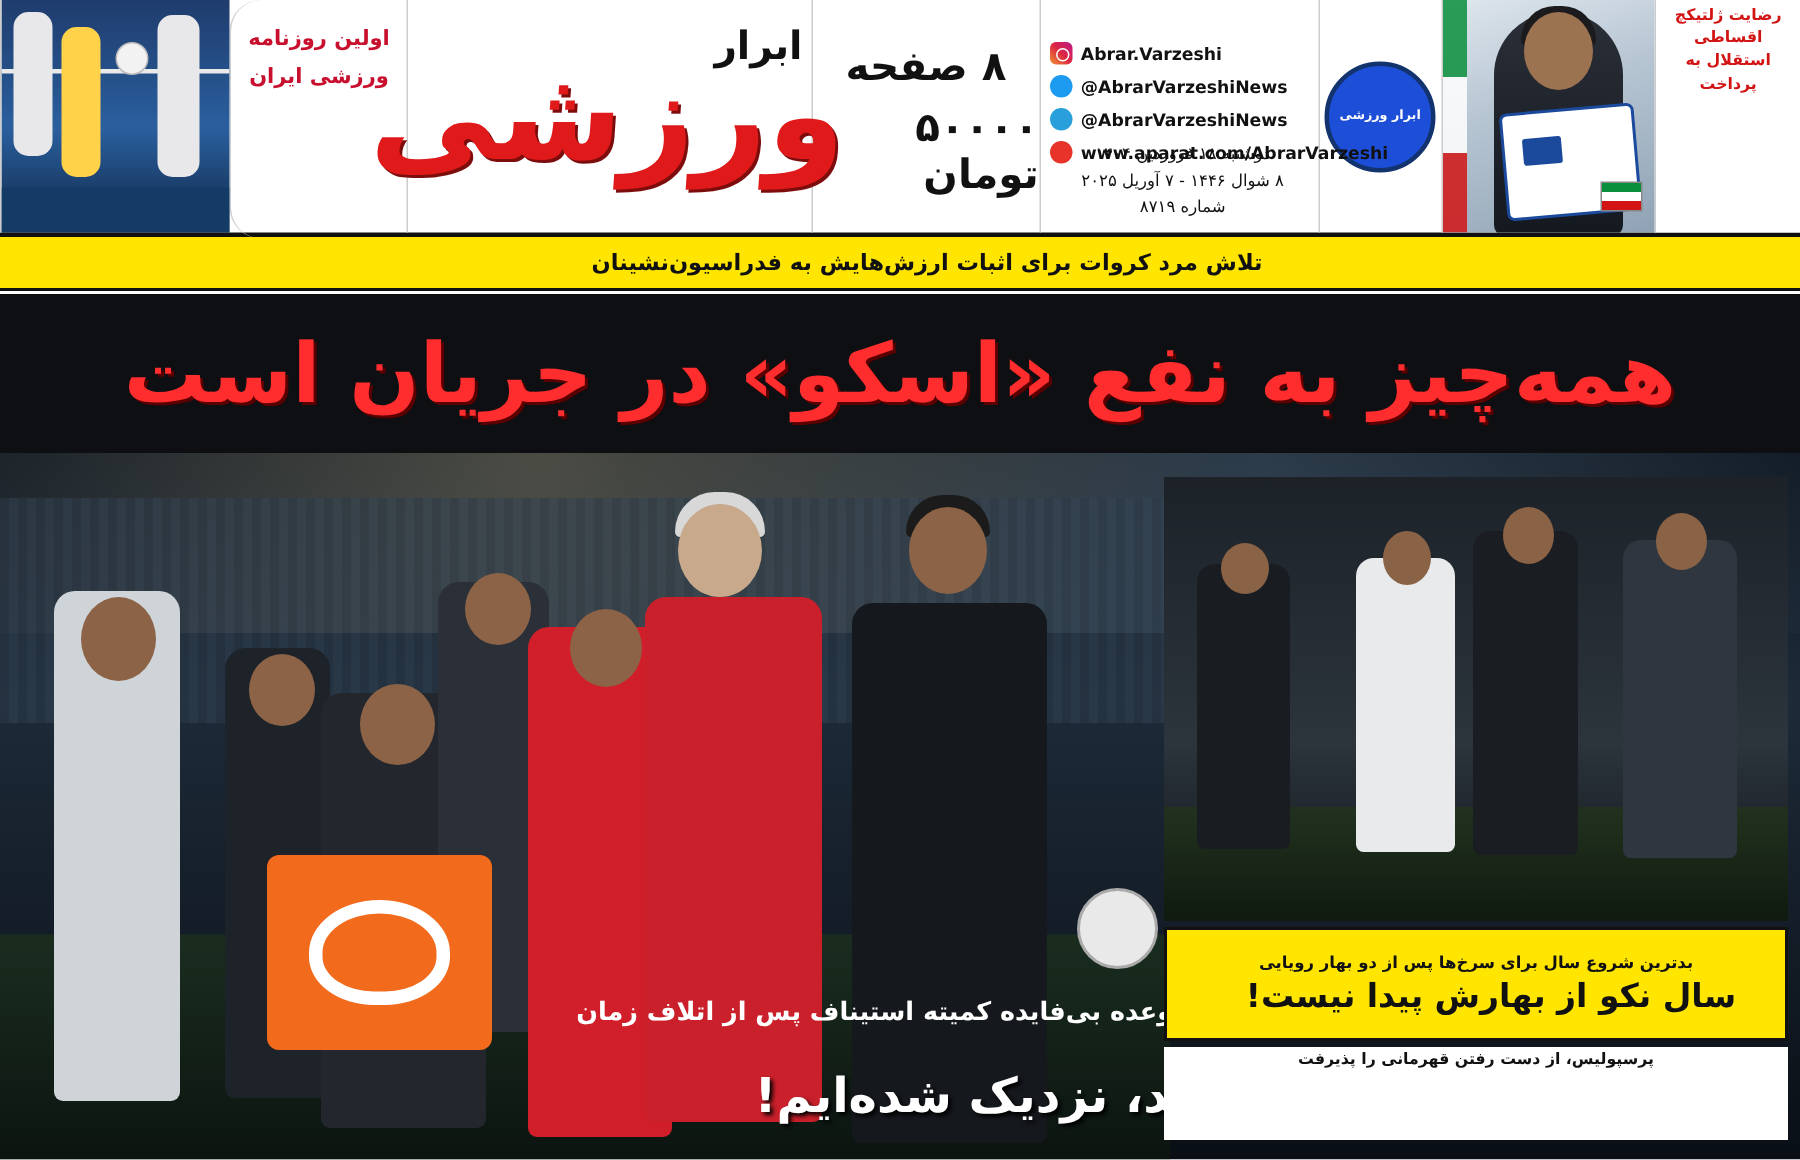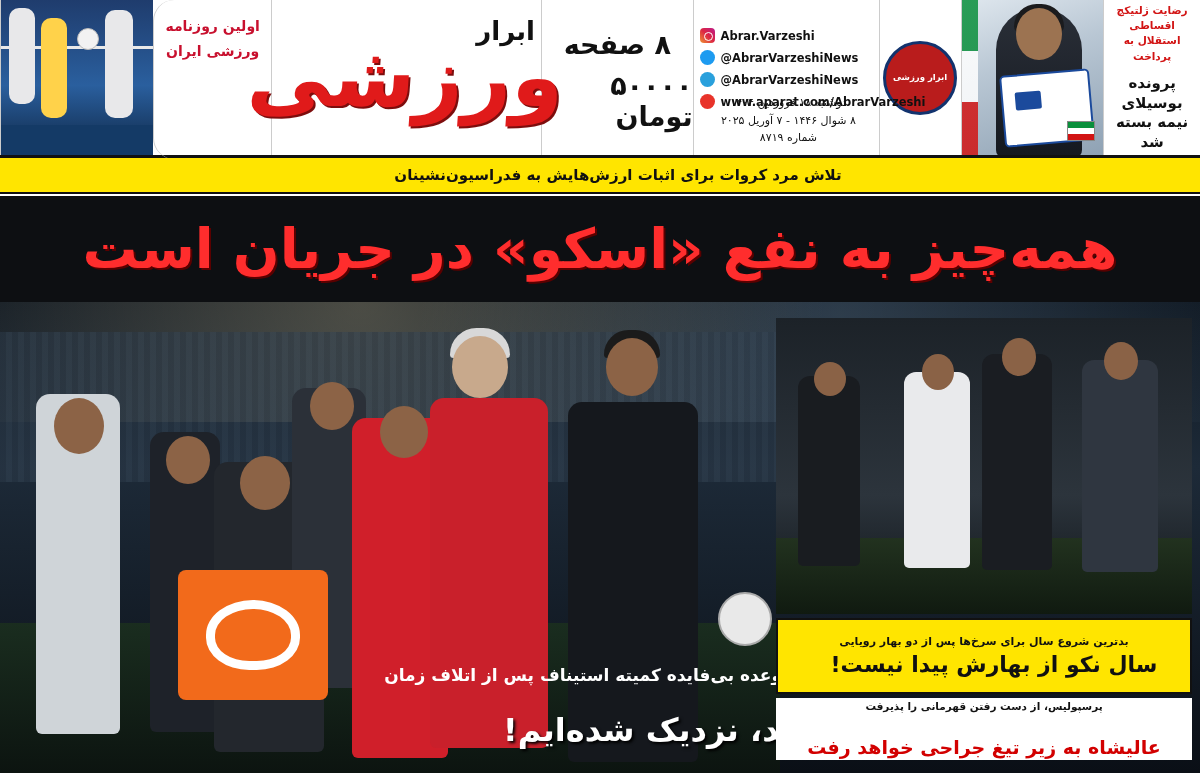--- a/index.html
+++ b/index.html
@@ -92,21 +92,21 @@
   }
 
   
   .mh-circle {
     width: 92px; height: 155px;
     display: flex; align-items: center; justify-content: center;
     border-left: 1px solid #ccc;
   }
   .mh-circle .circ {
     width: 74px; height: 74px; border-radius: 50%;
-    background: #b91c1c;
+    background: #1d4ed8;
     color: #fff; font-size: 8.5px; font-weight: bold;
     display: flex; align-items: center; justify-content: center;
     text-align: center; line-height: 1.2;
     border: 3px solid #12336e;
   }
 
   
   .mh-social {
     width: 186px; height: 155px;
     border-left: 1px solid #ccc;
@@ -342,21 +342,20 @@
 </style>
 </head>
 <body>
 
 <div class="page">
 
   <div class="masthead">
 
     <div class="mh-rightstrip">
       <div class="rs-top">رضایت ژلتیکچ اقساطی استقلال به پرداخت</div>
-      <div class="rs-bot">پرونده بوسیلای نیمه بسته شد</div>
     </div>
 
     <div class="mh-photo">
       <div class="ph-left-strip"></div>
       <div class="ph-person"></div>
       <div class="ph-hair"></div>
       <div class="ph-head"></div>
       <div class="ph-jersey"></div>
       <div class="ph-badge"></div>
     </div>
@@ -469,17 +468,16 @@
       <div class="sp-head s4h"></div>
     </div>
 
     <div class="side-yellow">
       <div class="sy-small">بدترین شروع سال برای سرخ‌ها پس از دو بهار رویایی</div>
       <div class="sy-big">سال نکو از بهارش پیدا نیست!</div>
     </div>
 
     <div class="side-white">
       <div class="sw-small">پرسپولیس، از دست رفتن قهرمانی را پذیرفت</div>
-      <div class="sw-big">عالیشاه به زیر تیغ جراحی خواهد رفت</div>
     </div>
   </div>
 
 </div>
 
 </body></html>

